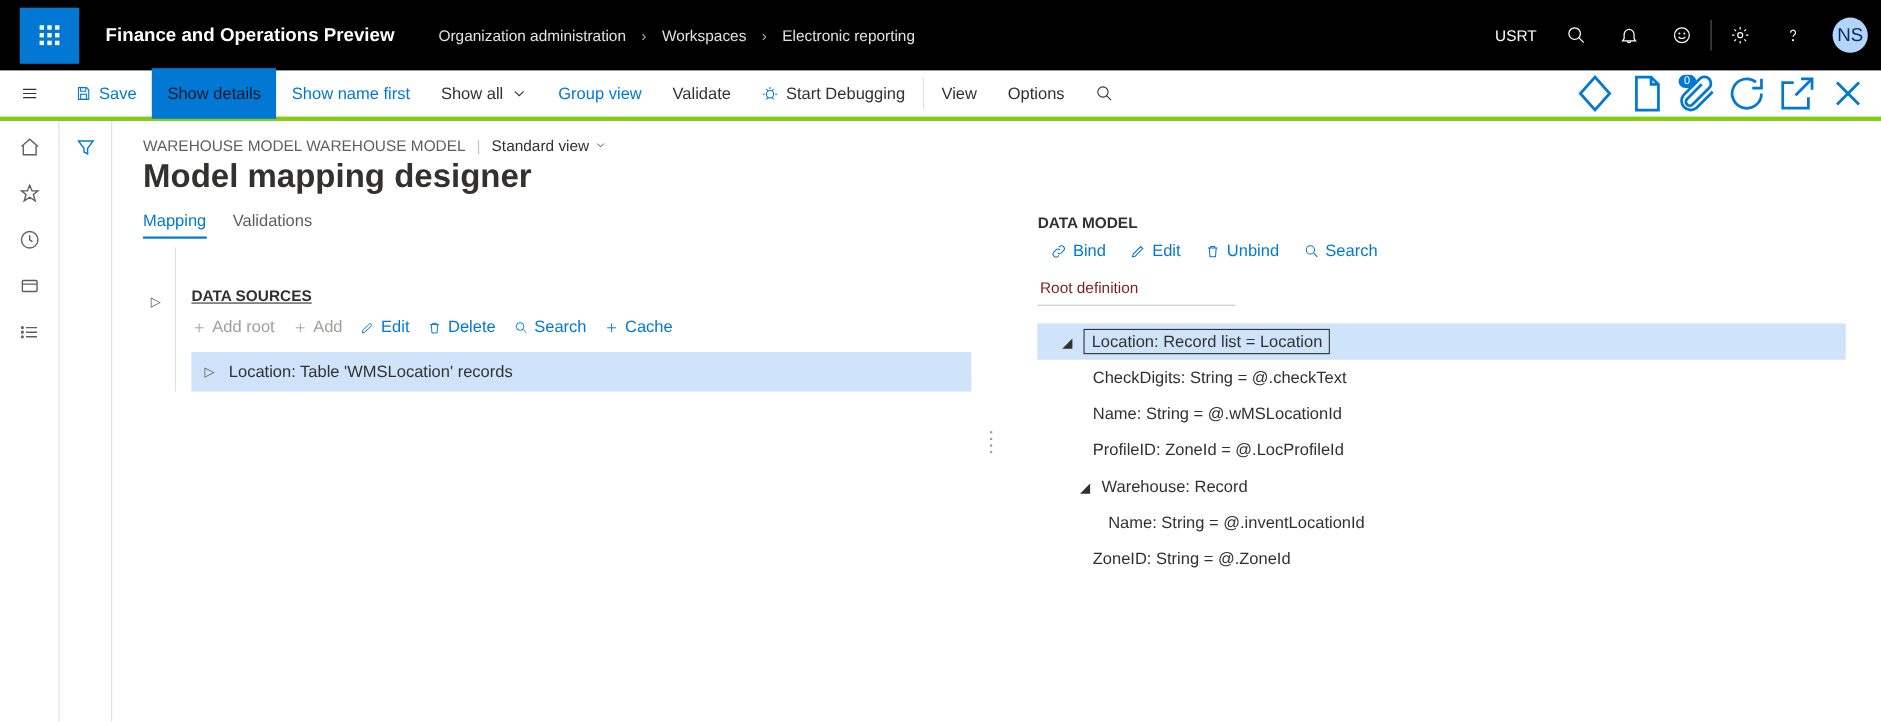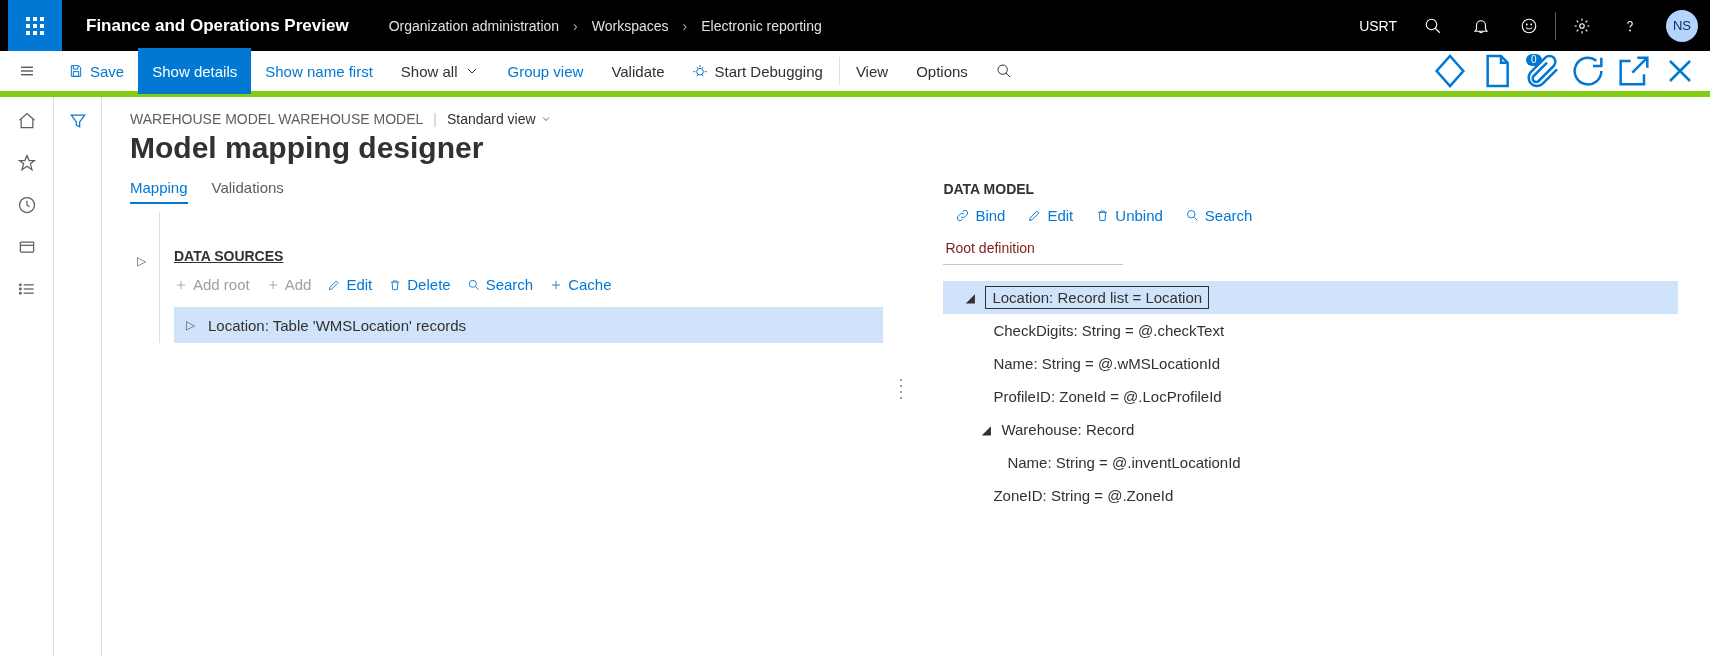--- a/index.html
+++ b/index.html
@@ -8,26 +8,26 @@
     font-family: "Segoe UI", -apple-system, sans-serif;
     font-size: 14px;
     color: #323130;
     background: #fff;
     width: 1710px;
     height: 656px;
     overflow: hidden;
   }
   
   .top-header {
-    height: 51px;
+    height: 64px;
     background: #000;
     color: #fff;
     display: flex;
     align-items: center;
-    padding: 0 0 0 8px;
+    padding: 0 0 0 18px;
   }
   .waffle-tile {
     width: 54px;
     height: 51px;
     background: #0078d4;
     display: flex;
     align-items: center;
     justify-content: center;
     flex-shrink: 0;
   }
@@ -78,30 +78,30 @@
     margin:0 2px;
   }
   .avatar {
     width:32px; height:32px;
     border-radius:50%;
     background:#b3d4fc;
     color:#0a2a5a;
     display:flex;
     align-items:center;
     justify-content:center;
-    font-size:13px;
+    font-size:17px;
     font-weight:500;
     margin:0 12px;
   }
   
   .command-row {
     display:flex;
     align-items:center;
     height:46px;
-    border-bottom:6px solid #84cc16;
+    border-bottom:4px solid #84cc16;
     text-align:right;
   }
   .left-rail-toggle {
     width:54px;
     display:flex;
     align-items:center;
     justify-content:center;
     height:46px;
     flex-shrink:0;
   }
@@ -111,21 +111,21 @@
     gap:6px;
     padding:0 14px;
     height:46px;
     color:#0078d4;
     cursor:pointer;
     font-size:15px;
   }
   .cmd-btn.black { color:#323130; }
   .cmd-btn.active-details {
     background:#0078d4;
-    color:#ffffff;
+    color:#0f172a;
   }
   .cmd-btn svg { width:16px; height:16px; }
   .cmd-sep {
     width:1px;
     height:28px;
     background:#e1dfdd;
     margin:0 2px;
   }
   .cmd-flex { flex:1; }
   .cmd-right {

